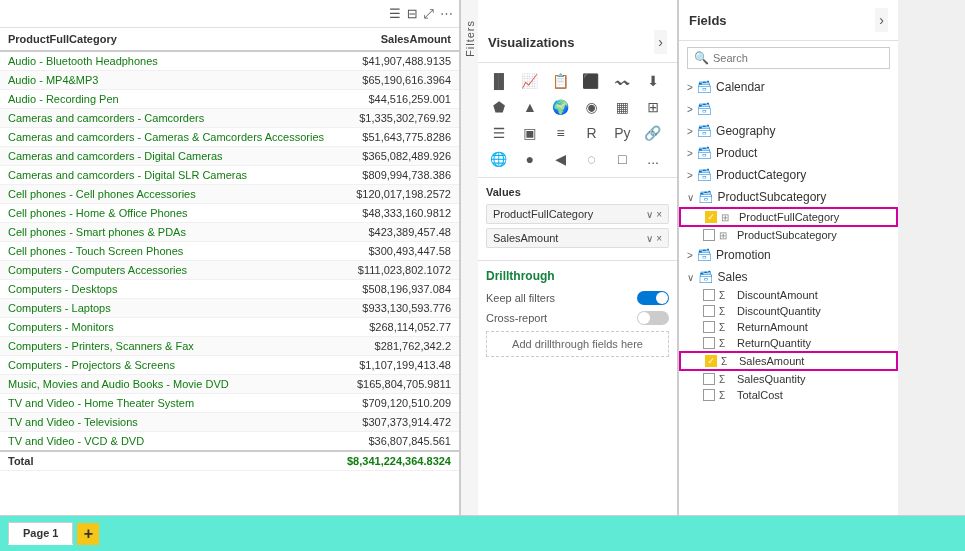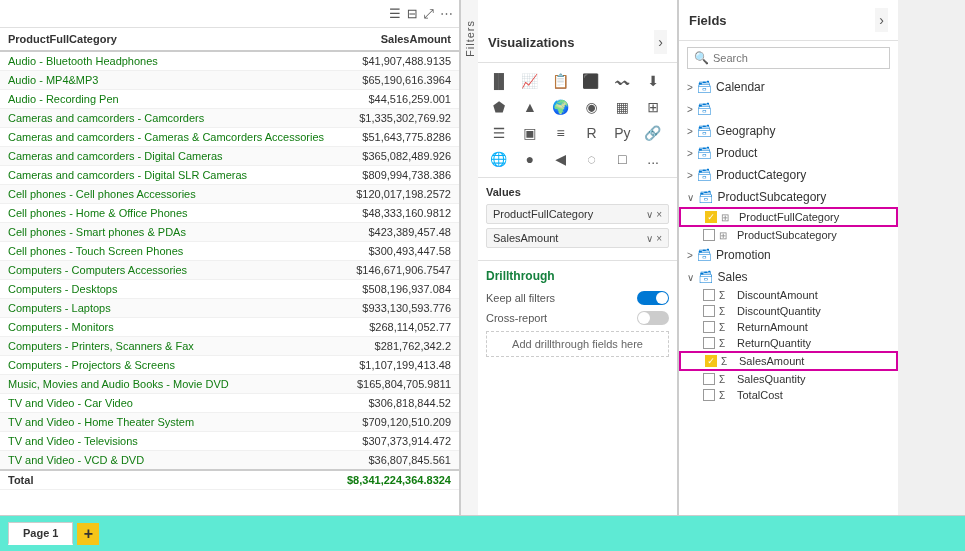--- a/index.html
+++ b/index.html
@@ -495,21 +495,21 @@
             <tr>
     <td>Cell phones - Smart phones &amp; PDAs</td>
     <td class="right-align">$423,389,457.48</td>
   </tr>
             <tr>
     <td>Cell phones - Touch Screen Phones</td>
     <td class="right-align">$300,493,447.58</td>
   </tr>
             <tr>
     <td>Computers - Computers Accessories</td>
-    <td class="right-align">$146,671,906.7547</td>
+    <td class="right-align">$111,023,802.1072</td>
   </tr>
             <tr>
     <td>Computers - Desktops</td>
     <td class="right-align">$508,196,937.084</td>
   </tr>
             <tr>
     <td>Computers - Laptops</td>
     <td class="right-align">$933,130,593.776</td>
   </tr>
             <tr>
@@ -520,24 +520,20 @@
     <td>Computers - Printers, Scanners &amp; Fax</td>
     <td class="right-align">$281,762,342.2</td>
   </tr>
             <tr>
     <td>Computers - Projectors &amp; Screens</td>
     <td class="right-align">$1,107,199,413.48</td>
   </tr>
             <tr>
     <td>Music, Movies and Audio Books - Movie DVD</td>
     <td class="right-align">$165,804,705.9811</td>
-  </tr>
-            <tr>
-    <td>TV and Video - Car Video</td>
-    <td class="right-align">$306,818,844.52</td>
   </tr>
             <tr>
     <td>TV and Video - Home Theater System</td>
     <td class="right-align">$709,120,510.209</td>
   </tr>
             <tr>
     <td>TV and Video - Televisions</td>
     <td class="right-align">$307,373,914.472</td>
   </tr>
             <tr>

